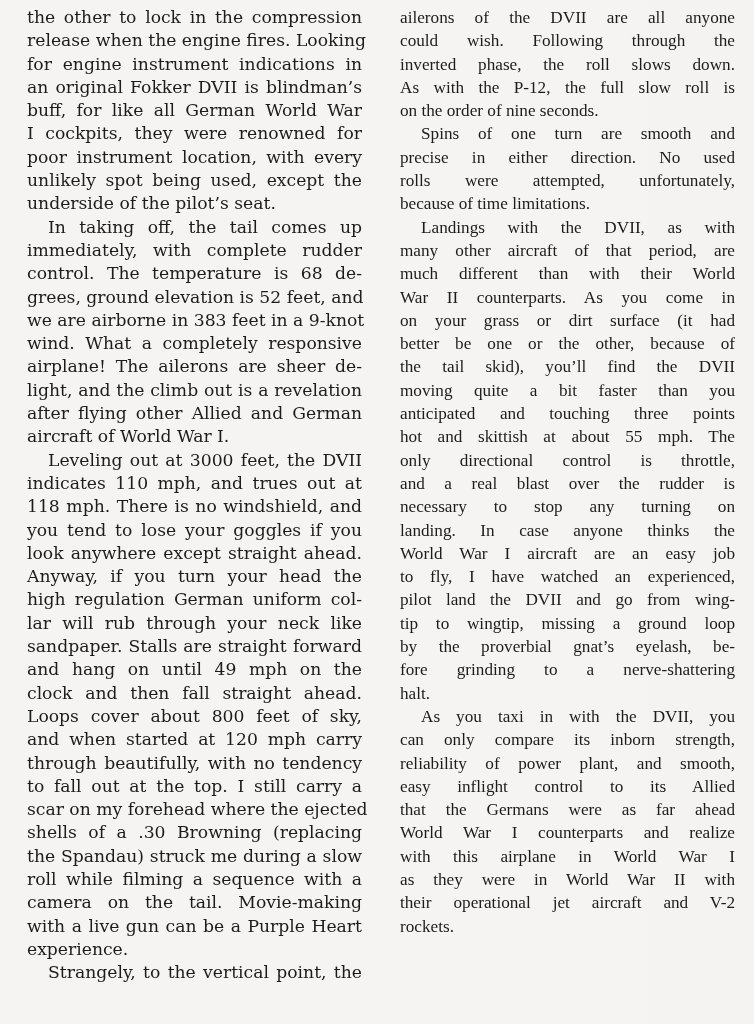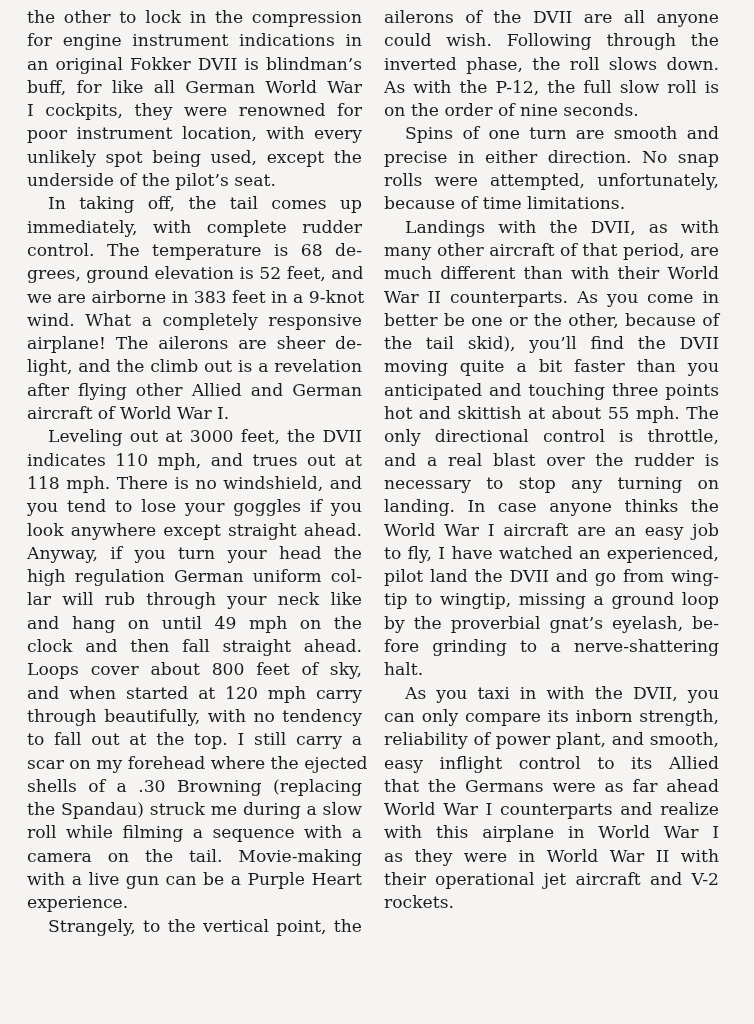--- a/index.html
+++ b/index.html
@@ -24,41 +24,42 @@
       top: 6px;
       width: 335px;
       font-family: "DejaVu Serif", "Liberation Serif", serif;
       font-size: 17.2px;
       line-height: 23.3px;
       color: #1c1c1c;
       text-align: justify;
       letter-spacing: 0;
     }
     .col-left { left: 27px; }
-    .col-right { left: 384px; }
+    .col-right { left: 400px; font-family: Liberation Serif, serif; }
     .line {
       display: block;
       white-space: nowrap;
       height: 23.3px;
       text-align: justify;
       text-align-last: justify;
     }
     .line.last {
       text-align-last: left;
     }
     .line.indent {
       padding-left: 21px;
     }
   </style>
 </head>
 <body>
 
 <div class="page">
   <div class="column col-left">
       <span class="line">the other to lock in the compression</span>
+      <span class="line">release when the engine fires. Looking</span>
       <span class="line">for engine instrument indications in</span>
       <span class="line">an original Fokker DVII is blindman’s</span>
       <span class="line">buff, for like all German World War</span>
       <span class="line">I cockpits, they were renowned for</span>
       <span class="line">poor instrument location, with every</span>
       <span class="line">unlikely spot being used, except the</span>
       <span class="line last">underside of the pilot’s seat.</span>
       <span class="line indent">In taking off, the tail comes up</span>
       <span class="line">immediately, with complete rudder</span>
       <span class="line">control. The temperature is 68 de-</span>
@@ -70,20 +71,21 @@
       <span class="line">after flying other Allied and German</span>
       <span class="line last">aircraft of World War I.</span>
       <span class="line indent">Leveling out at 3000 feet, the DVII</span>
       <span class="line">indicates 110 mph, and trues out at</span>
       <span class="line">118 mph. There is no windshield, and</span>
       <span class="line">you tend to lose your goggles if you</span>
       <span class="line">look anywhere except straight ahead.</span>
       <span class="line">Anyway, if you turn your head the</span>
       <span class="line">high regulation German uniform col-</span>
       <span class="line">lar will rub through your neck like</span>
+      <span class="line">sandpaper. Stalls are straight forward</span>
       <span class="line">and hang on until 49 mph on the</span>
       <span class="line">clock and then fall straight ahead.</span>
       <span class="line">Loops cover about 800 feet of sky,</span>
       <span class="line">and when started at 120 mph carry</span>
       <span class="line">through beautifully, with no tendency</span>
       <span class="line">to fall out at the top. I still carry a</span>
       <span class="line">scar on my forehead where the ejected</span>
       <span class="line">shells of a .30 Browning (replacing</span>
       <span class="line">the Spandau) struck me during a slow</span>
       <span class="line">roll while filming a sequence with a</span>
@@ -92,27 +94,28 @@
       <span class="line last">experience.</span>
       <span class="line indent">Strangely, to the vertical point, the</span>
     </div>
   <div class="column col-right">
       <span class="line">ailerons of the DVII are all anyone</span>
       <span class="line">could wish. Following through the</span>
       <span class="line">inverted phase, the roll slows down.</span>
       <span class="line">As with the P-12, the full slow roll is</span>
       <span class="line last">on the order of nine seconds.</span>
       <span class="line indent">Spins of one turn are smooth and</span>
-      <span class="line">precise in either direction. No snap</span>
+      <span class="line">precise in either direction. No used</span>
       <span class="line">rolls were attempted, unfortunately,</span>
       <span class="line last">because of time limitations.</span>
       <span class="line indent">Landings with the DVII, as with</span>
       <span class="line">many other aircraft of that period, are</span>
       <span class="line">much different than with their World</span>
       <span class="line">War II counterparts. As you come in</span>
+      <span class="line">on your grass or dirt surface (it had</span>
       <span class="line">better be one or the other, because of</span>
       <span class="line">the tail skid), you’ll find the DVII</span>
       <span class="line">moving quite a bit faster than you</span>
       <span class="line">anticipated and touching three points</span>
       <span class="line">hot and skittish at about 55 mph. The</span>
       <span class="line">only directional control is throttle,</span>
       <span class="line">and a real blast over the rudder is</span>
       <span class="line">necessary to stop any turning on</span>
       <span class="line">landing. In case anyone thinks the</span>
       <span class="line">World War I aircraft are an easy job</span>

